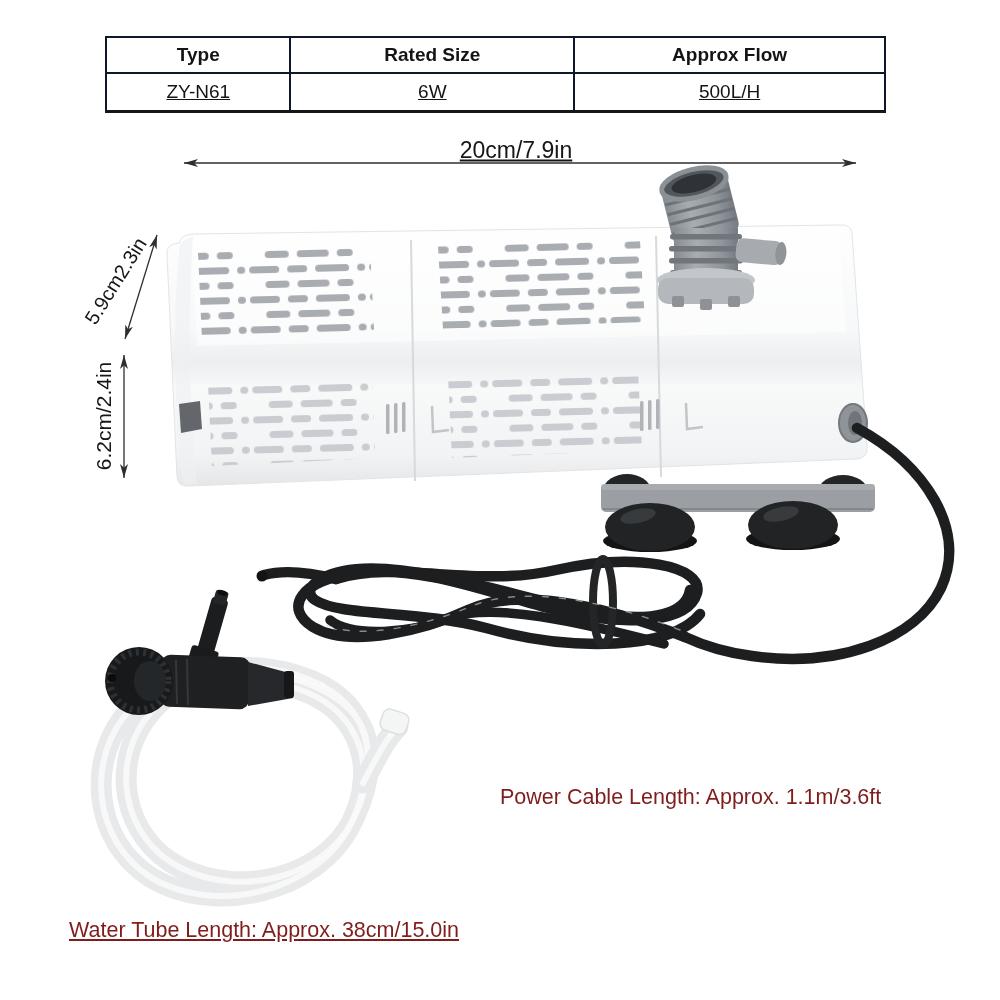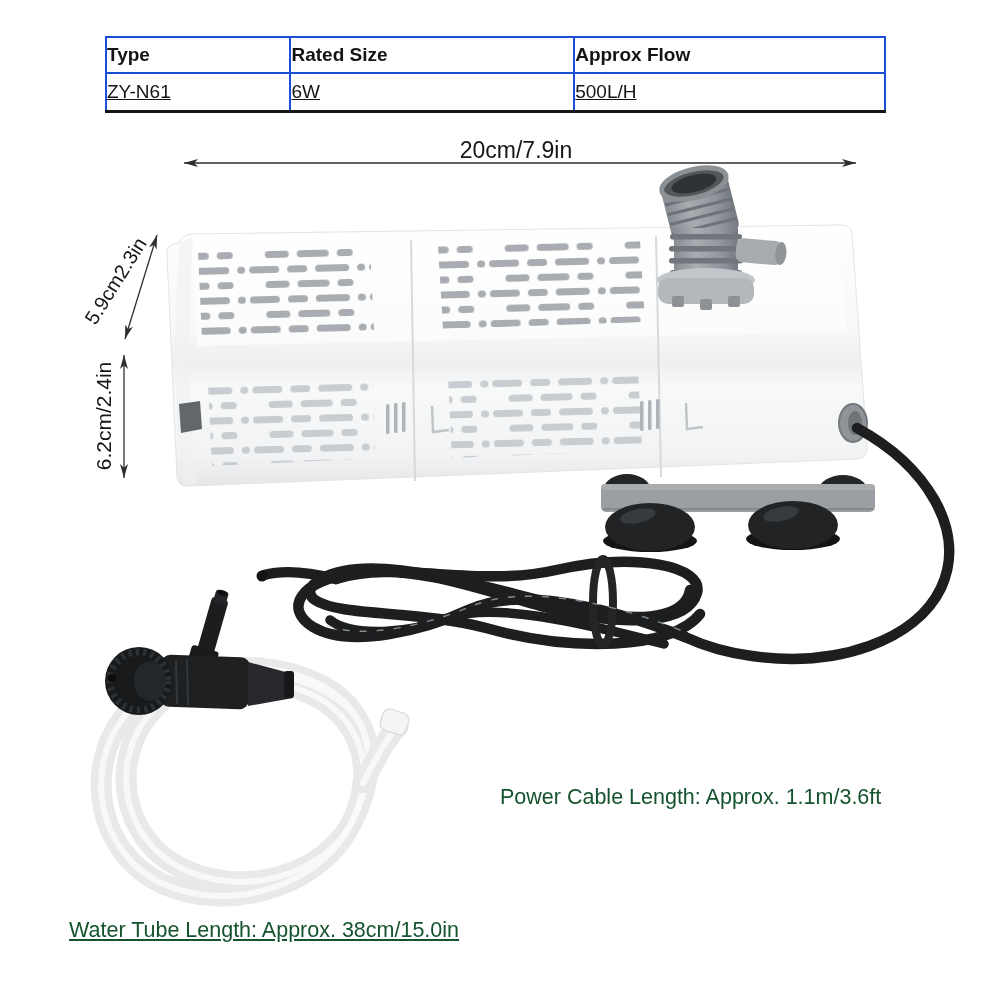--- a/index.html
+++ b/index.html
@@ -7,32 +7,32 @@
     position:relative;width:1000px;height:1000px;background:#ffffff;overflow:hidden;
     font-family:"Liberation Sans", sans-serif;color:#141414;
   }
   #fig{position:absolute;left:0;top:0;}
   
   .spec{
     position:absolute;left:105px;top:36px;width:781px;
     border-collapse:collapse;table-layout:fixed;background:#ffffff;
   }
   .spec th,.spec td{
-    border:2px solid #1d4ed8;text-align:left;vertical-align:middle;
+    border:2px solid #0f172a;text-align:center;vertical-align:middle;
     font-size:19px;padding:0;overflow:hidden;white-space:nowrap;
   }
   .spec th{height:34px;font-weight:bold;}
   .spec td{height:36px;font-weight:normal;text-decoration:underline;}
   .spec{border:2px solid #161616;border-bottom-width:3px;}
   
   .dim{position:absolute;white-space:nowrap;color:#161616;}
   .dim-h{font-size:23px;transform:translate(-50%,-50%);}
   .dim-diag{font-size:20px;transform:translate(-50%,-50%) rotate(-58deg);}
   .dim-v{font-size:21px;transform:translate(-50%,-50%) rotate(-90deg);}
-  .note{position:absolute;font-size:21.5px;line-height:27px;white-space:nowrap;color:#14532d;}
+  .note{position:absolute;font-size:21.5px;line-height:27px;white-space:nowrap;color:#7f1d1d;}
 </style>
 </head>
 <body>
 
 <div id="canvas">
 
   <svg id="fig" width="1000" height="1000" viewBox="0 0 1000 1000">
     <defs>
       <linearGradient id="bodyGrad" x1="0" y1="0" x2="0" y2="1">
         <stop offset="0" stop-color="#fefefe"></stop>
@@ -230,21 +230,21 @@
       <th>Approx Flow</th>
     </tr>
     <tr>
       <td>ZY-N61</td>
       <td>6W</td>
       <td>500L/H</td>
     </tr>
   </tbody>
     </table>
 
-  <div class="dim dim-h" style="left:516px;top:150px;">20cm/7.9in</div>
+  <div class="dim dim-h" style="left:516px;top:150px;text-decoration:underline;">20cm/7.9in</div>
   <div class="dim dim-diag" style="left:116px;top:281px;">5.9cm2.3in</div>
   <div class="dim dim-v" style="left:104px;top:416px;">6.2cm/2.4in</div>
 
   <div class="note" style="left:500px;top:784px;">
     <div>Power Cable Length: Approx. 1.1m/3.6ft</div>
   </div>
   <div class="note" style="left:69px;top:917px;text-decoration:underline;">Water Tube Length: Approx. 38cm/15.0in</div>
 
 </div>
 

